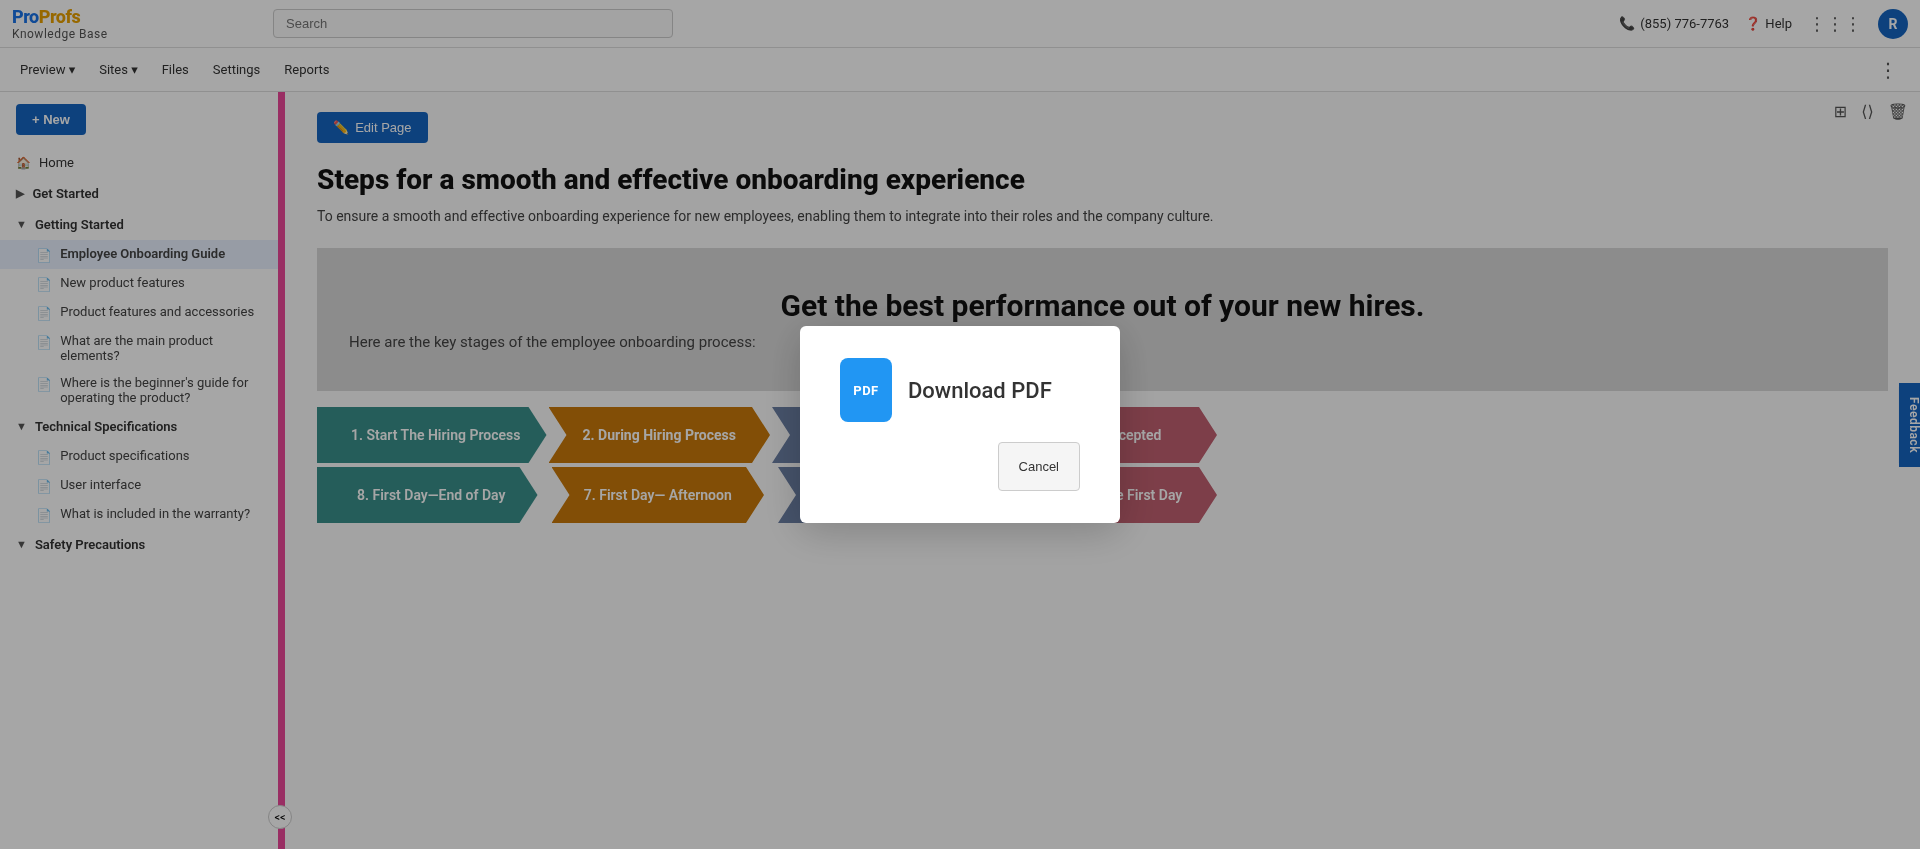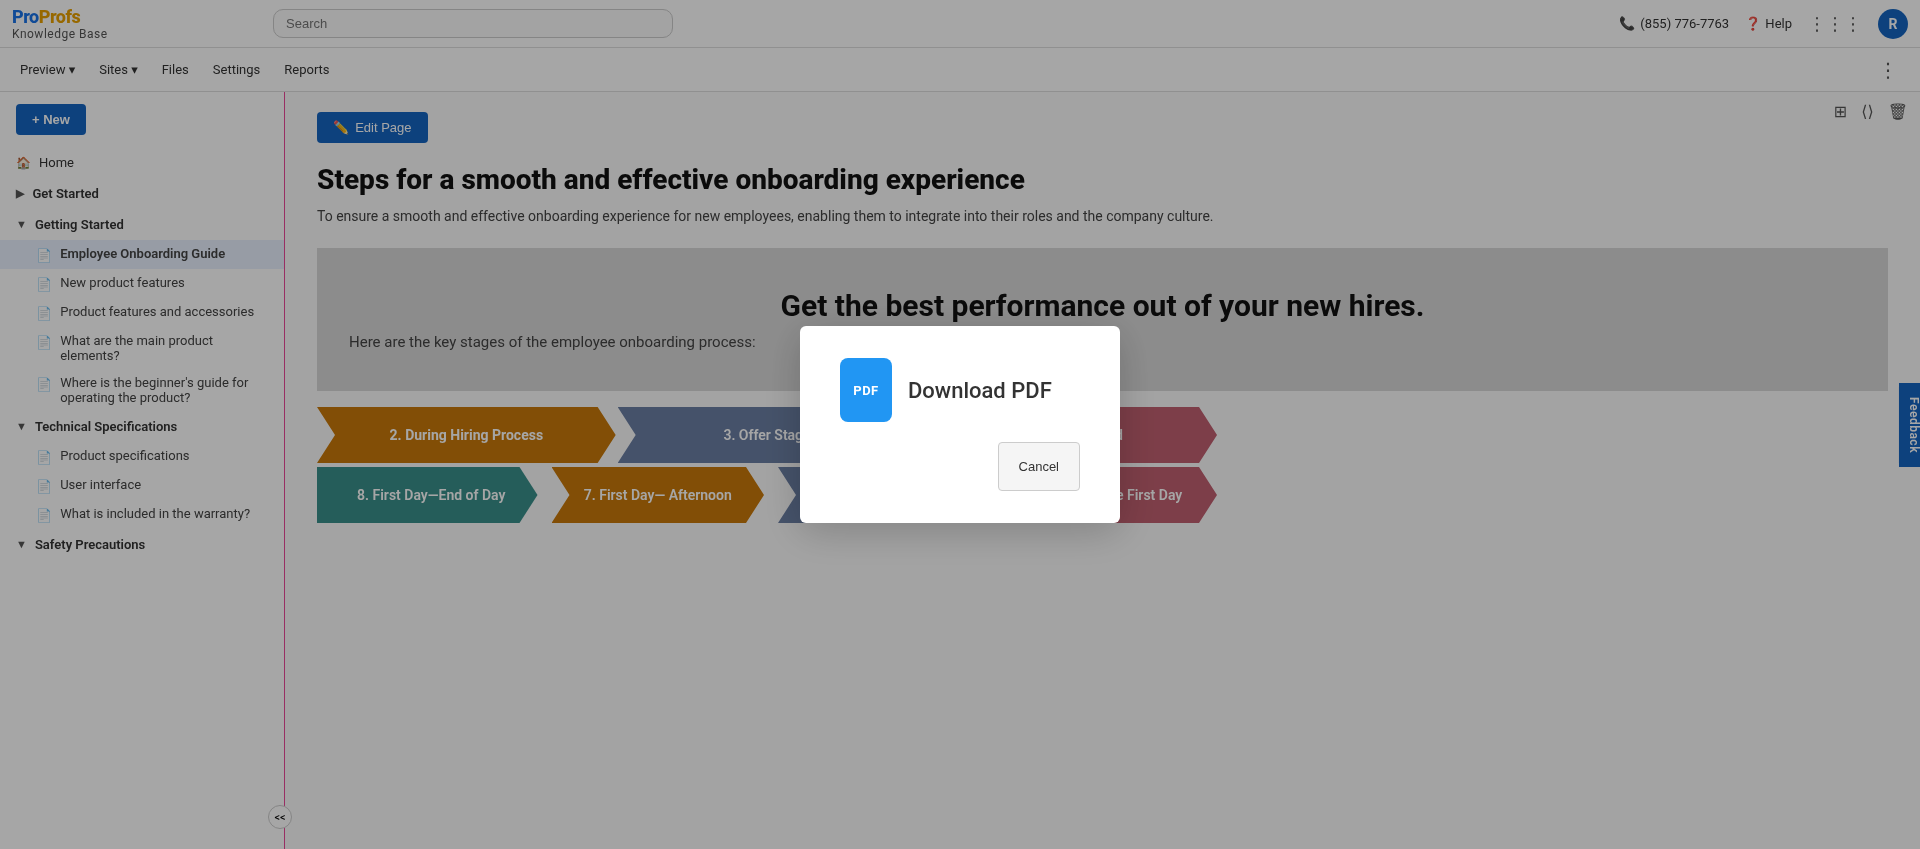--- a/index.html
+++ b/index.html
@@ -33,21 +33,21 @@
     .logo-sub { font-size: 12px; color: #555; letter-spacing: 0.5px; }
     .search-bar {
       flex: 1;
       max-width: 400px;
       margin: 0 20px;
     }
     .search-bar input {
       width: 100%;
       padding: 6px 12px;
       border: 1px solid #ccc;
-      border-radius: 10px;
+      border-radius: 4px;
       font-size: 13px;
       color: #333;
       background: #fafafa;
     }
     .top-right {
       margin-left: auto;
       display: flex;
       align-items: center;
       gap: 16px;
     }
@@ -109,21 +109,21 @@
     }
 
     
     .sidebar {
       position: fixed;
       top: 92px;
       left: 0;
       bottom: 0;
       width: 285px;
       background: #fff;
-      border-right: 1px solid #ec4899;
+      border-right: 7px solid #ec4899;
       overflow-y: auto;
       z-index: 90;
     }
     .new-btn {
       margin: 12px 16px;
       display: flex;
       align-items: center;
       gap: 6px;
       background: #1565c0;
       color: #fff;
@@ -451,20 +451,23 @@
   
   <div style="background:#d8d8d8; padding:40px 32px; margin-bottom:16px;">
     <div style="font-size:30px; font-weight:700; color:#111; text-align:center;">
       Get the best performance out of your new hires.
     </div>
     <div style="font-size:15px; color:#444; margin-top:10px;">Here are the key stages of the employee onboarding process:</div>
   </div>
 
   
   <div style="display:flex; gap:2px; margin-bottom:4px; max-width:900px;">
+    <div class="step-arrow teal" style="flex:1;padding:20px 8px 20px 16px;text-align:center;font-size:14px;font-weight:600;color:#fff;background:#3a8f8a;clip-path:polygon(0 0, calc(100% - 18px) 0, 100% 50%, calc(100% - 18px) 100%, 0 100%);">
+      1. Start The Hiring Process
+    </div>
     <div class="step-arrow orange" style="flex:1;padding:20px 8px;font-size:14px;font-weight:700;color:#fff;background:#c8790a;clip-path:polygon(0 0, calc(100% - 18px) 0, 100% 50%, calc(100% - 18px) 100%, 0 100%, 18px 50%);">
       2. During Hiring Process
     </div>
     <div class="step-arrow gray-blue" style="flex:1;padding:20px 8px;text-align:center;font-size:14px;font-weight:600;color:#fff;background:#6b7fa3;clip-path:polygon(0 0, calc(100% - 18px) 0, 100% 50%, calc(100% - 18px) 100%, 0 100%, 18px 50%);">
       3. Offer Stage
     </div>
     <div class="step-arrow pink" style="flex:1;padding:20px 8px;text-align:center;font-size:14px;font-weight:600;color:#fff;background:#c06070;clip-path:polygon(0 0, calc(100% - 18px) 0, 100% 50%, calc(100% - 18px) 100%, 0 100%, 18px 50%);">
       4. Offer Accepted
     </div>
   </div>

